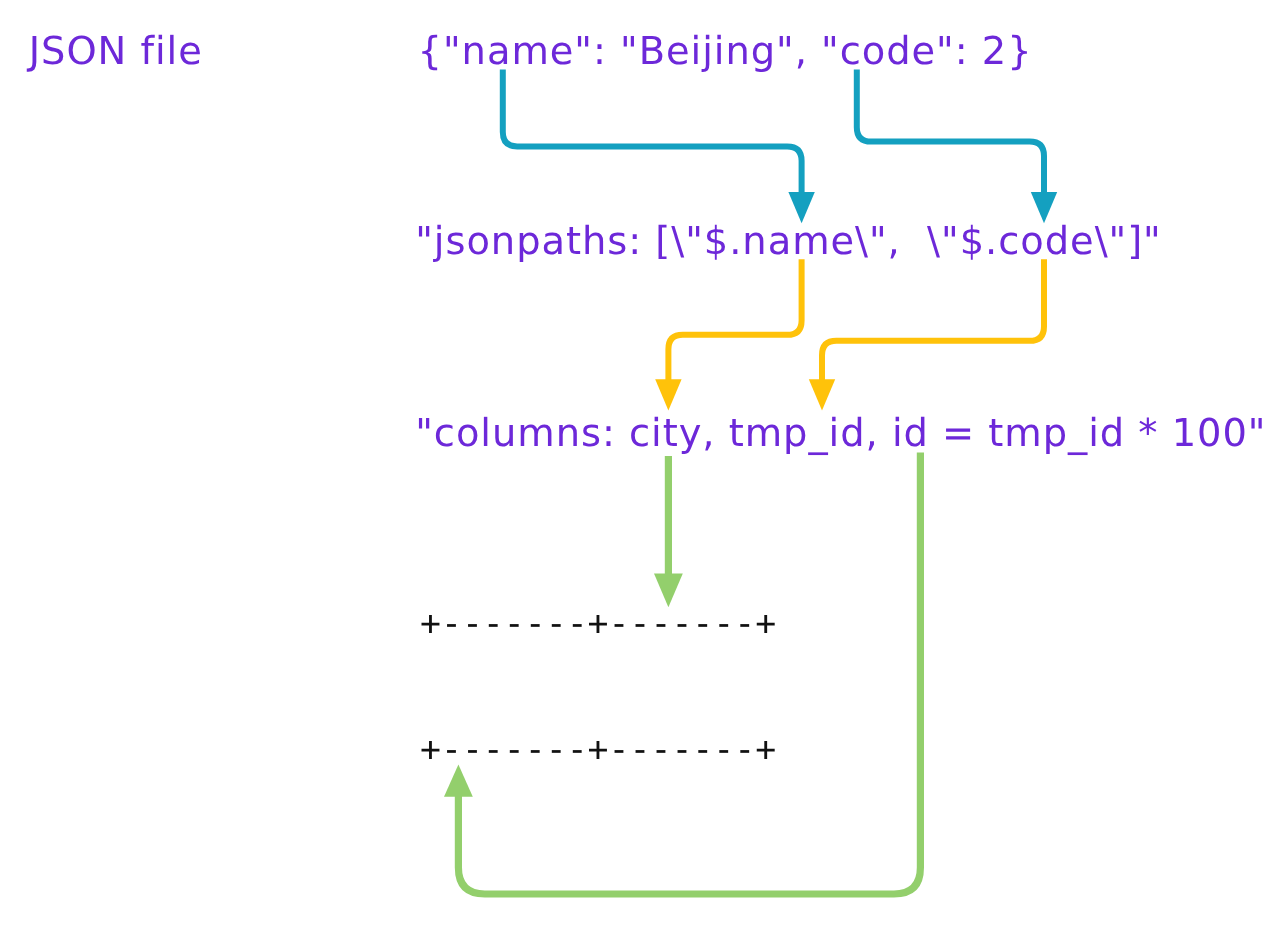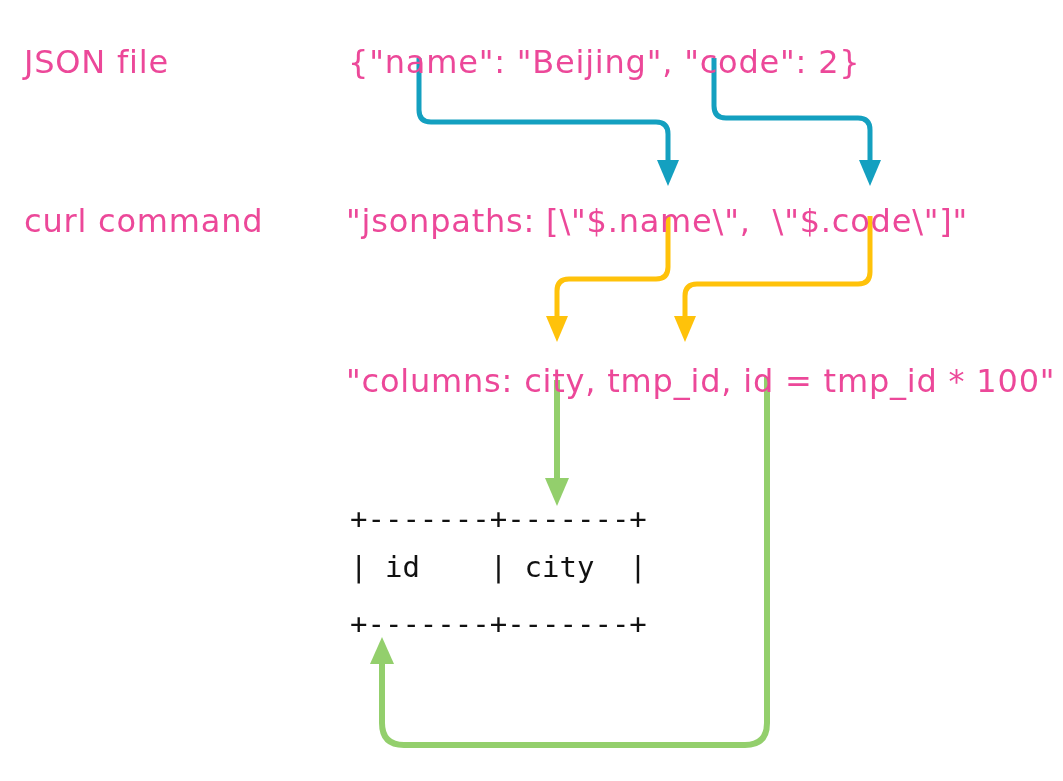--- a/index.html
+++ b/index.html
@@ -24,23 +24,22 @@
   }
   .arrow-layer path {
     fill: none;
     stroke-linecap: butt;
   }
   .txt {
     position: absolute;
     font-size: 32px;
     line-height: 1;
     letter-spacing: 0.8px;
-    color: #ec4899;
+    color: #6d28d9;
     white-space: pre;
-    margin-top: 20px;
   }
   .side-label {
     left: 24px;
   }
   .mono {
     position: absolute;
     left: 350px;
     font-family: "DejaVu Sans Mono", "Liberation Mono", monospace;
     font-size: 29px;
     line-height: 1;
@@ -71,22 +70,20 @@
     <path d="M 557 380 L 557 480" stroke-width="6" stroke="#93CF6C"></path>
     <polygon points="545,478 569,478 557,506" fill="#93CF6C"></polygon>
 
     <path d="M 767 377 L 767 723 Q 767 745 745 745 L 404 745 Q 382 745 382 723 L 382 662" stroke-width="6" stroke="#93CF6C"></path>
     <polygon points="370,664 394,664 382,637" fill="#93CF6C"></polygon>
   </svg>
 
   <div class="txt side-label" style="top:26px">JSON file</div>
   <div class="txt" style="left:348px; top:26px">{"name": "Beijing", "code": 2}</div>
 
-  <div class="txt side-label" style="top:185px">curl command</div>
   <div class="txt" style="left:346px; top:185px">"jsonpaths: [\"$.name\",  \"$.code\"]"</div>
 
   <div class="txt" style="left:346px; top:345px">"columns: city, tmp_id, id = tmp_id * 100"</div>
 
   <div class="mono" style="top:505px">+-------+-------+</div>
-  <div class="mono" style="top:553px">| id    | city  |</div>
   <div class="mono" style="top:610px">+-------+-------+</div>
 
 </div>
 
 </body></html>

